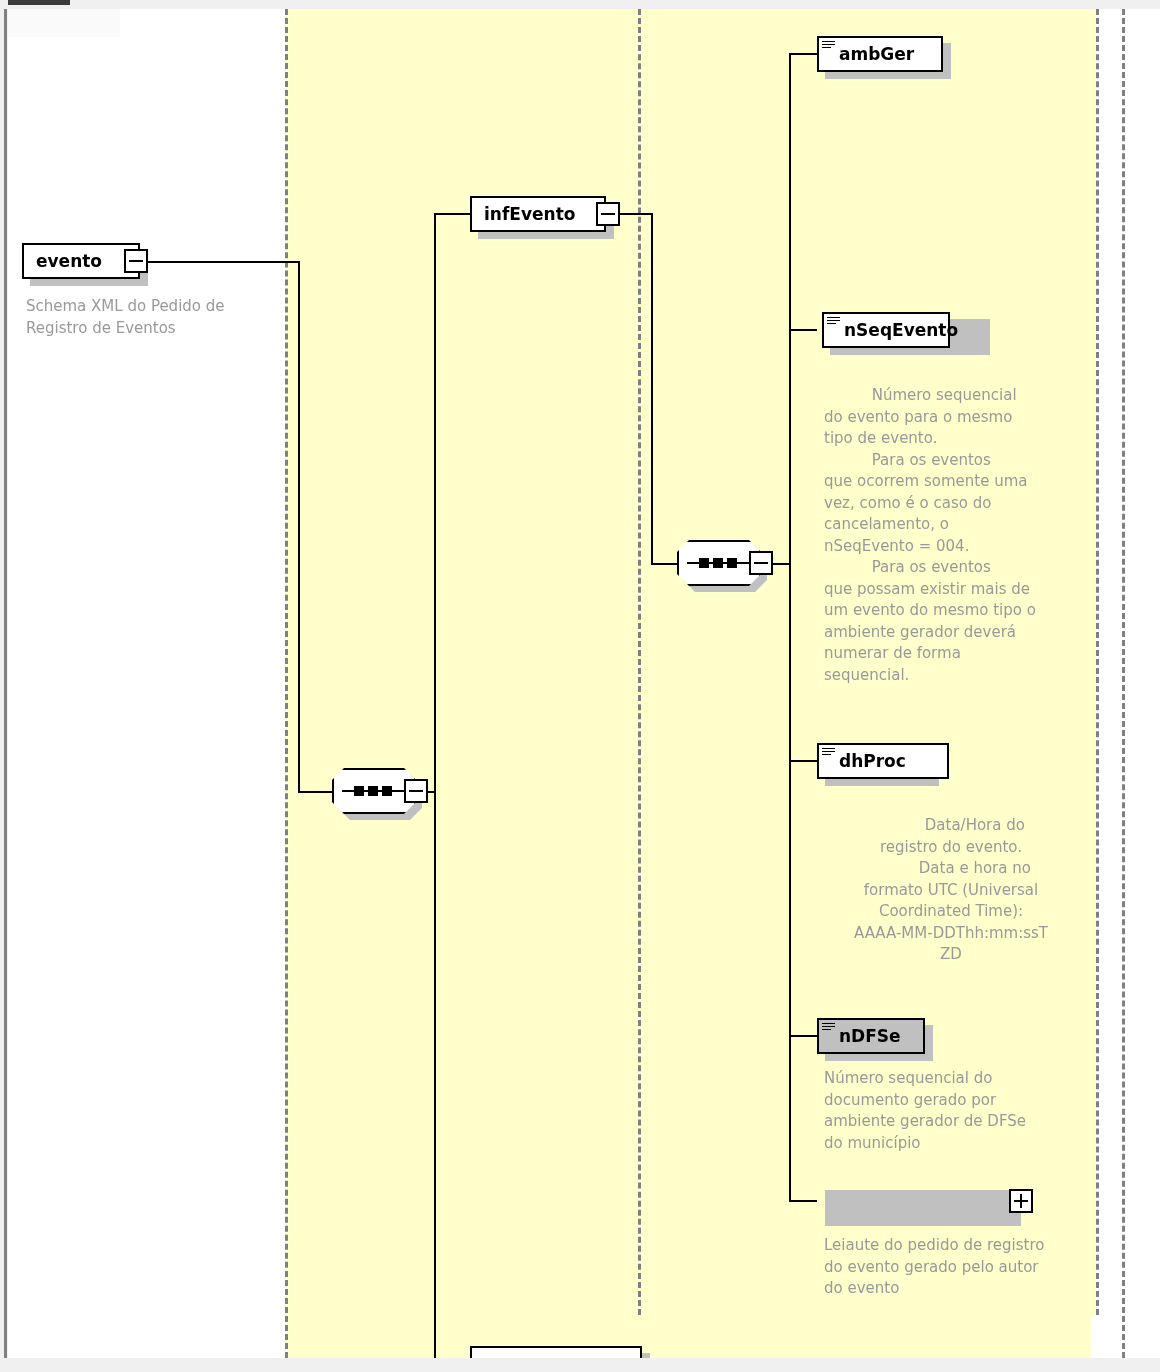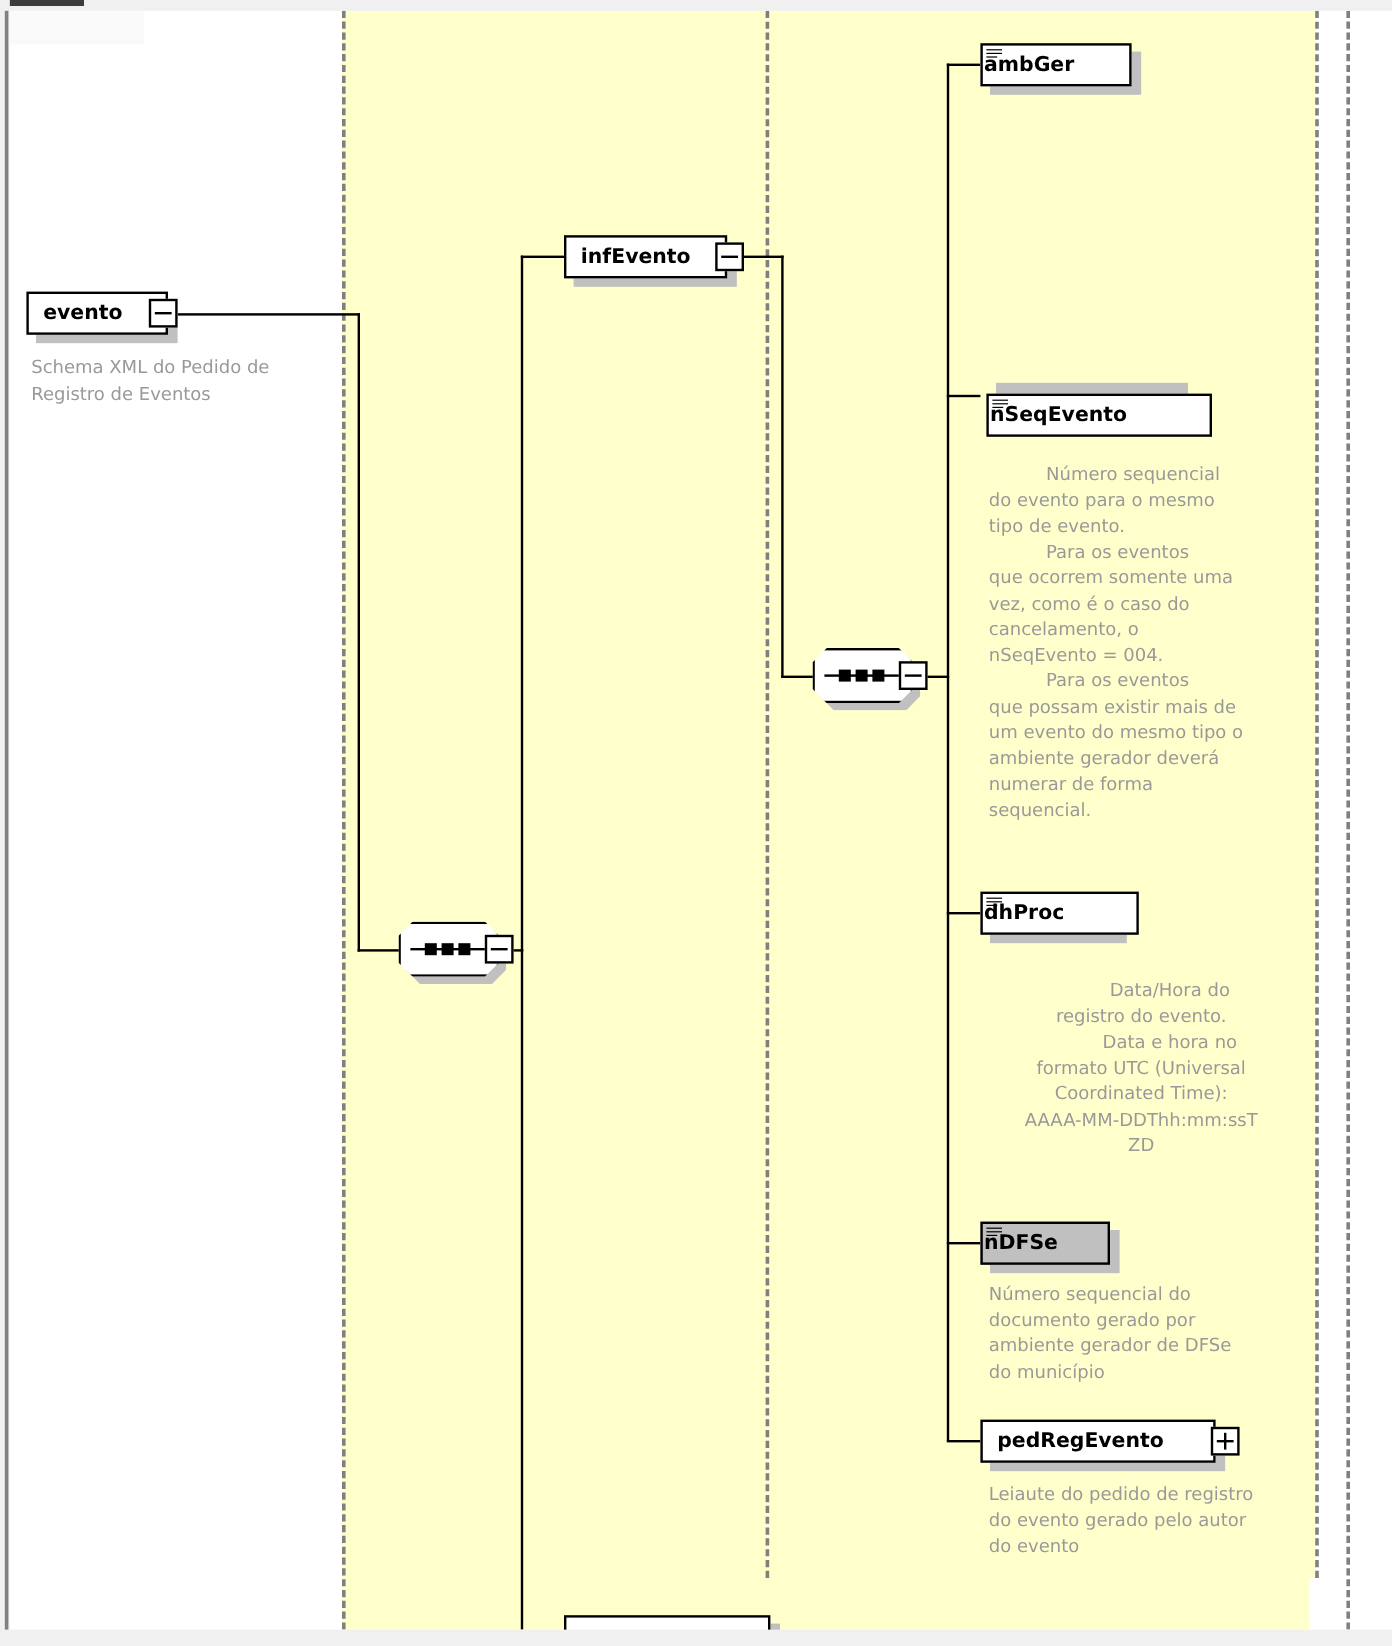--- a/index.html
+++ b/index.html
@@ -33,21 +33,21 @@
 
   
   .node{position:absolute;box-sizing:border-box;border:2px solid #000000;background:#ffffff;
         display:flex;align-items:center;height:36px;}
   .nodeshadow{position:absolute;background:#c0c0c0;}
   .node.gray{background:#c0c0c0;}
   .node .lbl{
     font-weight:bold;font-size:17px;color:#000;white-space:nowrap;
     padding:0 10px 0 12px;line-height:1;
   }
-  .node.attr .lbl{padding-left:1px;}
+  .node.attr .lbl{padding-left:20px;}
 
   
   .glyph3{position:absolute;left:3px;top:3px;width:13px;height:9px;}
   .glyph3 i{display:block;height:1px;background:#000;margin-bottom:2px;}
   .glyph3 i:nth-child(1){width:13px;}
   .glyph3 i:nth-child(2){width:13px;}
   .glyph3 i:nth-child(3){width:9px;}
 
   
   .toggle{
@@ -161,21 +161,21 @@
   <div class="node attr" style="left:817px;top:36px;width:126px;">
     <span class="glyph3">
         <i></i>
         <i></i>
         <i></i>
       </span>
     <span class="lbl">ambGer</span>
   </div>
 
   <div class="nodeshadow" style="left:830px;top:319px;width:160px;height:36px;"></div>
-  <div class="node attr" style="left:822px;top:312px;width:188px;margin-top:16px;">
+  <div class="node attr" style="left:822px;top:312px;width:128px;">
     <span class="glyph3">
         <i></i>
         <i></i>
         <i></i>
       </span>
     <span class="lbl">nSeqEvento</span>
   </div>
   <div class="ann" style="left:824px;top:385px;width:254px;">          Número sequencial
 do evento para o mesmo
 tipo de evento.
@@ -216,23 +216,20 @@
         <i></i>
       </span>
     <span class="lbl">nDFSe</span>
   </div>
   <div class="ann" style="left:824px;top:1068px;width:254px;">Número sequencial do
 documento gerado por
 ambiente gerador de DFSe
 do município</div>
 
   <div class="nodeshadow" style="left:825px;top:1190px;width:196px;height:36px;"></div>
-  <div class="node" style="left:817px;top:1183px;width:196px;">
-    <span class="lbl">pedRegEvento</span>
-  </div>
   <div class="toggle" style="left:1009px;top:1189px;">
     <span class="bar-h"></span>
     <span class="bar-v"></span>
   </div>
   <div class="ann" style="left:824px;top:1235px;width:258px;">Leiaute do pedido de registro
 do evento gerado pelo autor
 do evento</div>
 
   <div class="nodeshadow" style="left:478px;top:1353px;width:172px;height:20px;"></div>
   <div class="node" style="left:470px;top:1346px;width:172px;height:26px;"></div>

